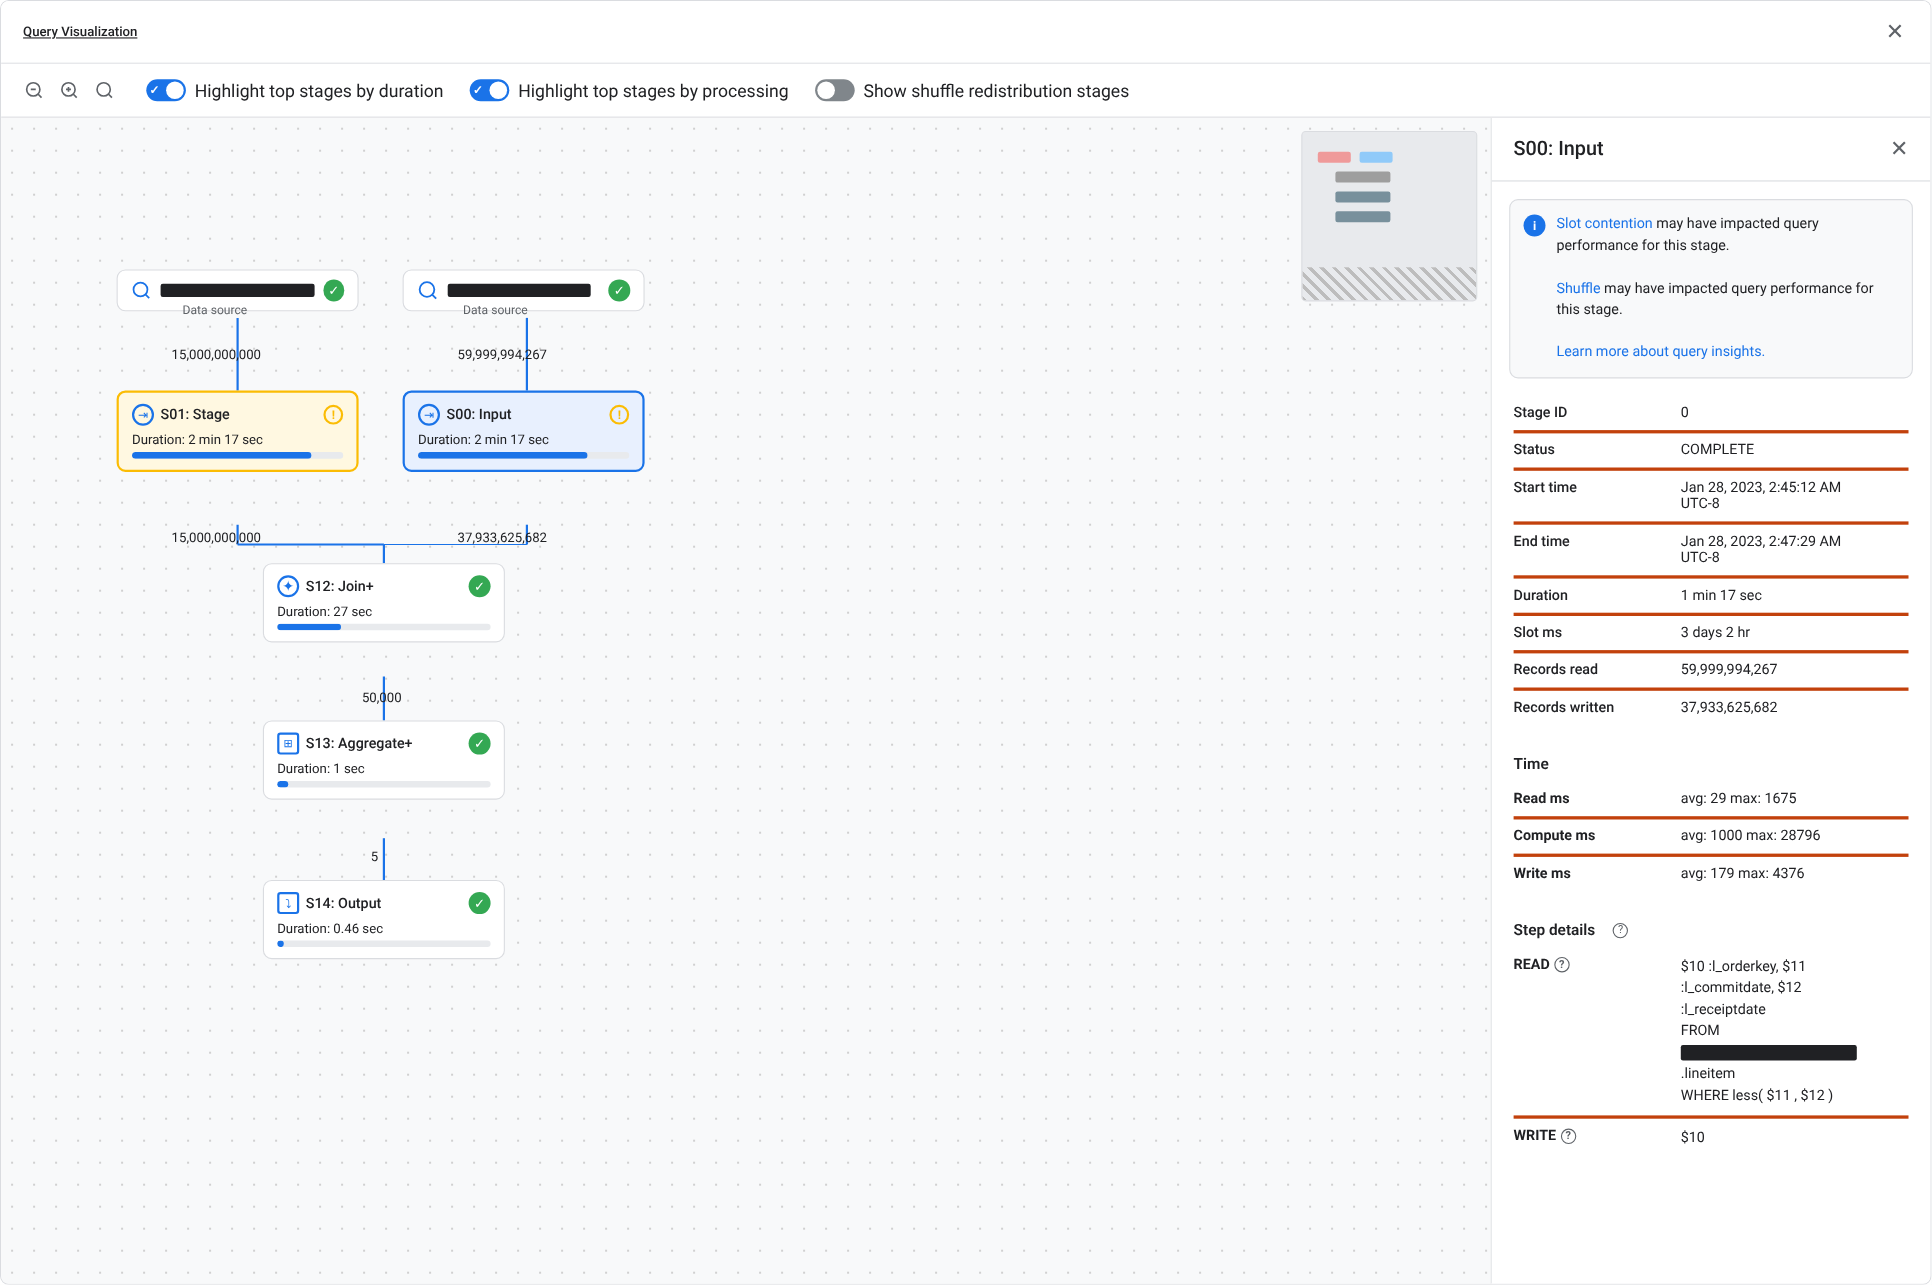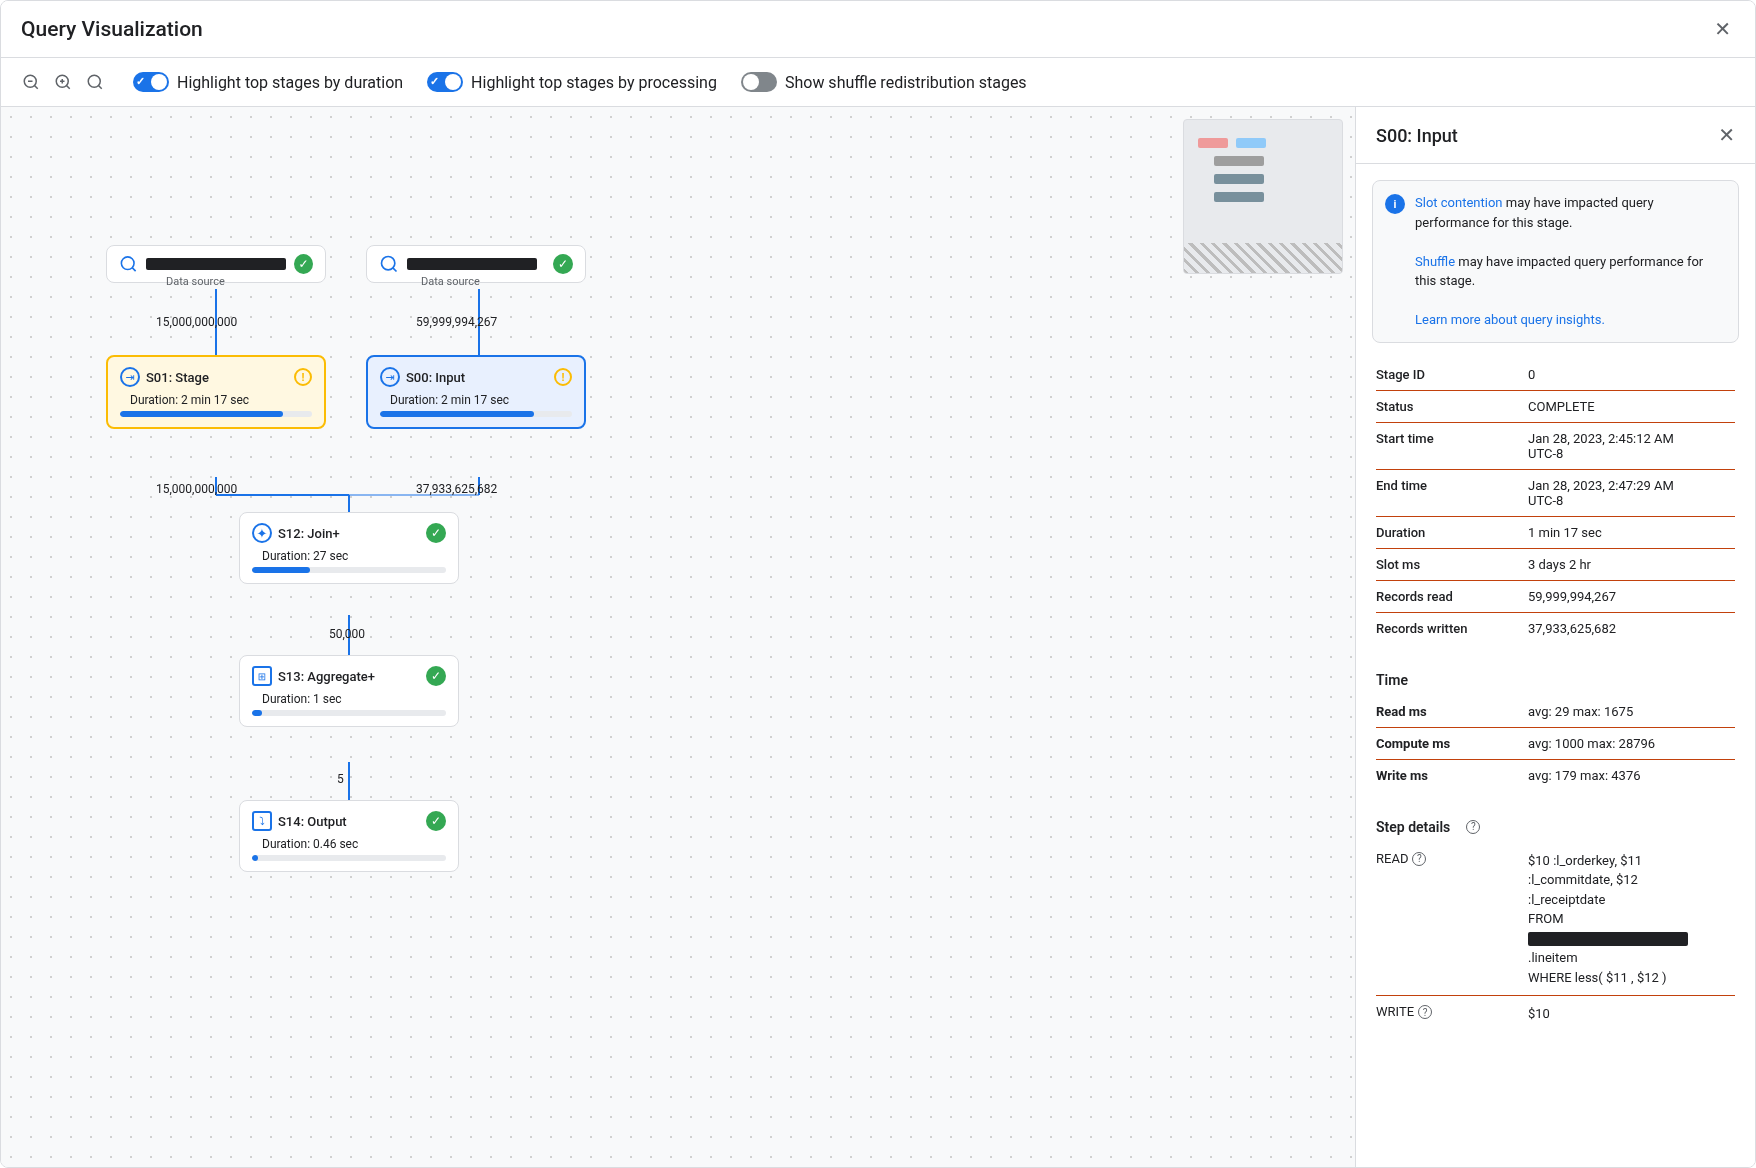--- a/index.html
+++ b/index.html
@@ -19,23 +19,24 @@
     
     .title-bar {
       display: flex;
       align-items: center;
       justify-content: space-between;
       padding: 14px 20px;
       border-bottom: 1px solid #dadce0;
       background: #fff;
     }
     .title-bar-title {
-      font-size: 21px;
+      font-size: 12px;
       font-weight: 500;
       color: #202124;
+      text-decoration: underline;
     }
     .close-icon-btn {
       cursor: pointer;
       color: #5f6368;
       font-size: 20px;
       line-height: 1;
       background: none;
       border: none;
       padding: 4px;
     }
@@ -224,21 +225,20 @@
       align-items: center;
       justify-content: center;
       color: #fbbc04;
       font-size: 11px;
       font-weight: bold;
     }
     .duration-label {
       font-size: 12px;
       color: #202124;
       margin-bottom: 4px;
-      margin-left: 10px;
     }
     .progress-bar-bg {
       height: 6px;
       background: #e8eaed;
       border-radius: 3px;
       overflow: hidden;
     }
     .progress-bar-fill {
       height: 100%;
       border-radius: 3px;
@@ -333,21 +333,21 @@
       cursor: pointer;
     }
 
     
     .details-section {
       padding: 0 20px 16px;
     }
     .detail-row {
       display: flex;
       padding: 8px 0;
-      border-bottom: 1px solid #c2410c;
+      border-bottom: 3px solid #c2410c;
       gap: 12px;
     }
     .detail-row:last-child { border-bottom: none; }
     .detail-key {
       width: 140px;
       flex-shrink: 0;
       color: #202124;
       font-weight: 500;
       font-size: 13px;
     }
@@ -360,23 +360,23 @@
     .section-title {
       font-size: 14px;
       font-weight: 600;
       color: #202124;
       padding: 12px 20px 8px;
     }
 
     
     .step-key {
       font-size: 13px;
-      font-weight: 400;
-      display: flex;
-      align-items: flex-end;
+      font-weight: 700;
+      display: flex;
+      align-items: center;
       gap: 4px;
     }
     .step-value {
       font-size: 13px;
       color: #202124;
       line-height: 1.5;
     }
     .redacted-bar {
       display: inline-block;
       background: #202124;

